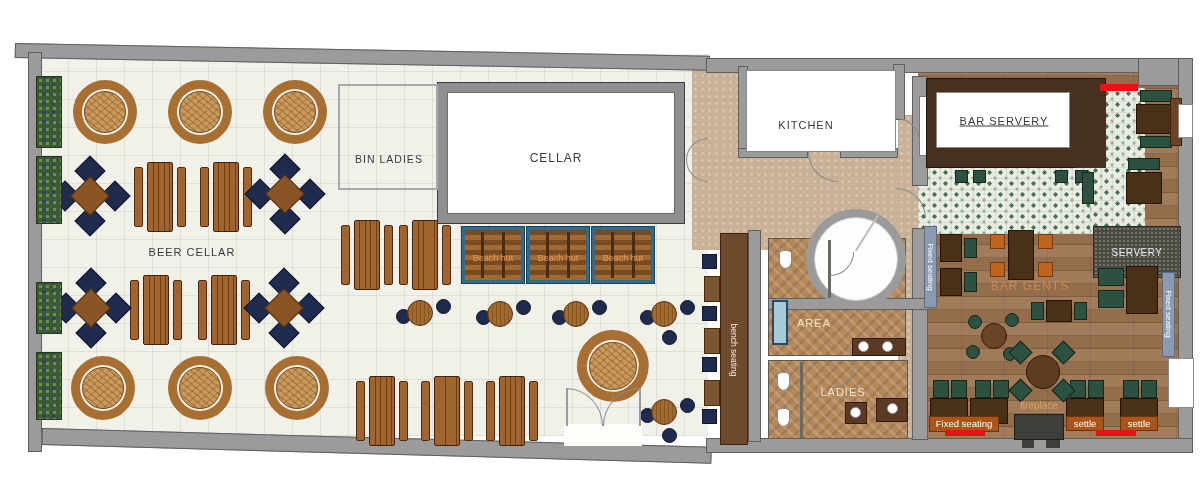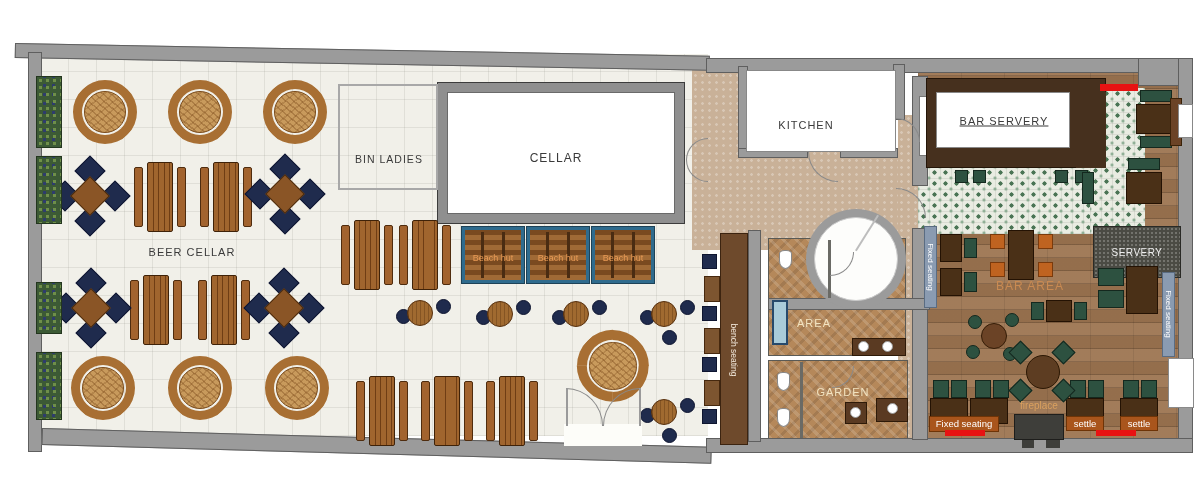--- a/index.html
+++ b/index.html
@@ -400,24 +400,24 @@
   <div class="abs" style="left:1014px;top:414px;width:50px;height:26px;background:#3e3e3a;border:1px solid #1e1e1c;"></div>
   <div class="abs" style="left:1022px;top:440px;width:12px;height:8px;background:#3e3e3a;"></div>
   <div class="abs" style="left:1046px;top:440px;width:14px;height:8px;background:#3e3e3a;"></div>
   <div class="abs" style="left:1168px;top:358px;width:26px;height:50px;background:#fff;border:1.5px solid #8a8a8a;"></div>
 
   <div class="lbl room-lbl" style="left:192px;top:252px;">BEER CELLAR</div>
   <div class="lbl room-lbl" style="left:389px;top:159px;font-size:10.5px;">BIN LADIES</div>
   <div class="lbl room-lbl" style="left:556px;top:158px;font-size:12px;">CELLAR</div>
   <div class="lbl room-lbl" style="left:806px;top:108px;margin-top:17px;">KITCHEN</div>
   <div class="lbl room-lbl" style="left:1004px;top:121px;text-decoration:underline;">BAR SERVERY</div>
-  <div class="lbl" style="left:1030px;top:286px;font-size:12px;color:#c98a52;letter-spacing:1px;">BAR AREA</div>
+  <div class="lbl" style="left:1030px;top:286px;font-size:12px;color:#c98a52;letter-spacing:1px;">BAR GENTS</div>
   <div class="lbl" style="left:1137px;top:253px;font-size:10px;color:#eeeeee;letter-spacing:.5px;">SERVERY</div>
   <div class="lbl cream" style="left:814px;top:323px;font-size:11px;letter-spacing:1px;">AREA</div>
-  <div class="lbl cream" style="left:843px;top:392px;font-size:11px;letter-spacing:1px;">GARDEN</div>
+  <div class="lbl cream" style="left:843px;top:392px;font-size:11px;letter-spacing:1px;">LADIES</div>
   <div class="lbl" style="left:493px;top:258px;font-size:9px;color:#e89a55;">Beach hut</div>
   <div class="lbl" style="left:558px;top:258px;font-size:9px;color:#e89a55;">Beach hut</div>
   <div class="lbl" style="left:623px;top:258px;font-size:9px;color:#e89a55;">Beach hut</div>
   <div class="vlbl" style="left:734px;top:350px;font-size:8.5px;color:#f0e6d8;">bench seating</div>
   <div class="vlbl" style="left:930px;top:267px;font-size:8px;color:#ffffff;">Fixed seating</div>
   <div class="vlbl" style="left:1168px;top:314px;font-size:8px;color:#ffffff;">Fixed seating</div>
   <div class="lbl" style="left:964px;top:424px;font-size:9.5px;color:#ffffff;">Fixed seating</div>
   <div class="lbl" style="left:1085px;top:424px;font-size:9.5px;color:#ffffff;">settle</div>
   <div class="lbl" style="left:1139px;top:424px;font-size:9.5px;color:#ffffff;">settle</div>
   <div class="lbl" style="left:1039px;top:406px;font-size:10px;color:#daa05e;">fireplace</div>

